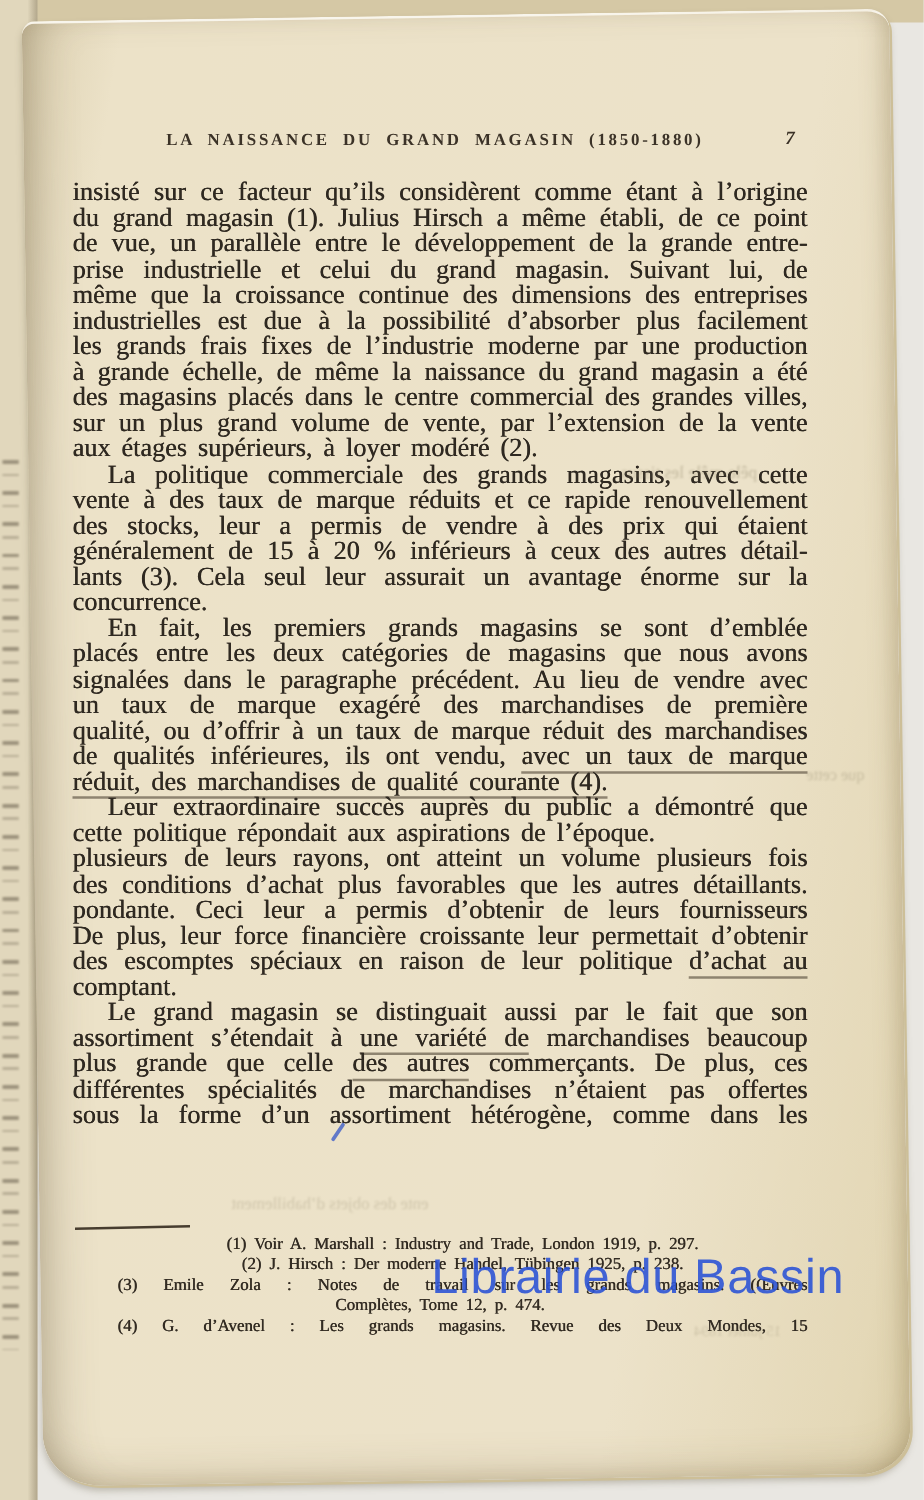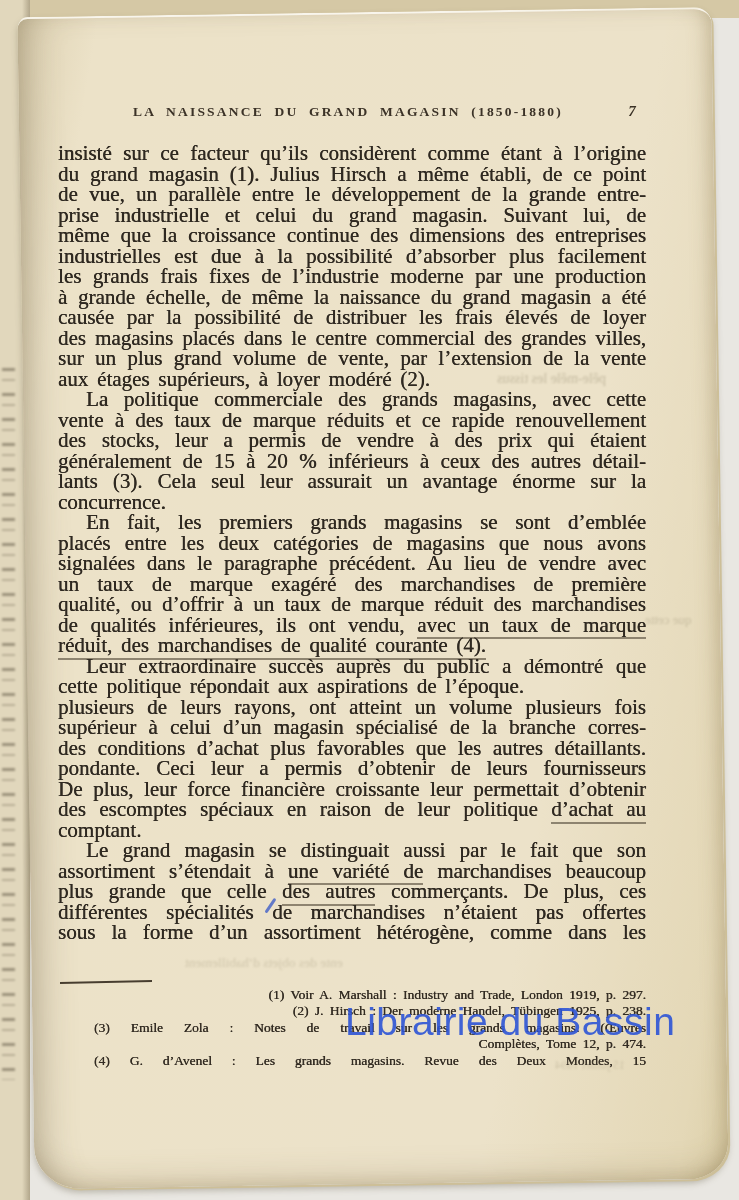--- a/index.html
+++ b/index.html
@@ -39,21 +39,21 @@
     text-shadow:0.3px 0 0 currentColor;}
   .bodyline{text-align:justify;text-align-last:justify;height:20.5px;overflow:visible;white-space:normal;}
   .bodyline.lastline{text-align-last:left;word-spacing:3.5px;}
   .bodyline.indent{text-indent:28px;}
   .pencil-underline{border-bottom:2px solid rgba(84,74,58,.62);padding-bottom:.5px;}
 
   .fn-rule{position:absolute;left:60px;top:981px;width:92px;height:0;
     border-top:2.5px solid #473d2f;transform:rotate(-1.2deg);}
   .footnotes{position:absolute;left:58px;top:987px;width:588px;
     font-size:13.5px;line-height:16.4px;color:#332c23;text-shadow:0.3px 0 0 currentColor;}
-  .fnline{text-align:right;height:16.4px;}
+  .fnline{text-align:center;height:16.4px;}
   .fnline.indent{text-indent:36px;}
   .fnline.just{text-align:justify;text-align-last:justify;}
   .fnline.nj{word-spacing:3px;}
 
   .watermark{position:absolute;left:345px;top:1000px;width:390px;
     font-family:"Liberation Sans", sans-serif;font-size:39px;font-weight:normal;
     color:#2e55d6;opacity:.9;letter-spacing:.5px;white-space:nowrap;}
 
   .ghost{position:absolute;transform:scaleX(-1);filter:blur(.8px);
     color:#8e8468;font-size:13.5px;white-space:nowrap;}
@@ -77,41 +77,39 @@
 
 <div class="text-col" id="text-col">
     <div class="bodyline">insisté sur ce facteur qu’ils considèrent comme étant à l’origine</div>
     <div class="bodyline">du grand magasin (1). Julius Hirsch a même établi, de ce point</div>
     <div class="bodyline">de vue, un parallèle entre le développement de la grande entre-</div>
     <div class="bodyline">prise industrielle et celui du grand magasin. Suivant lui, de</div>
     <div class="bodyline">même que la croissance continue des dimensions des entreprises</div>
     <div class="bodyline">industrielles est due à la possibilité d’absorber plus facilement</div>
     <div class="bodyline">les grands frais fixes de l’industrie moderne par une production</div>
     <div class="bodyline">à grande échelle, de même la naissance du grand magasin a été</div>
-    <div class="bodyline">causée par la possibilité de distribuer les frais élevés de loyer</div>
     <div class="bodyline">des magasins placés dans le centre commercial des grandes villes,</div>
     <div class="bodyline">sur un plus grand volume de vente, par l’extension de la vente</div>
     <div class="bodyline lastline">aux étages supérieurs, à loyer modéré (2).</div>
     <div class="bodyline indent">La politique commerciale des grands magasins, avec cette</div>
     <div class="bodyline">vente à des taux de marque réduits et ce rapide renouvellement</div>
     <div class="bodyline">des stocks, leur a permis de vendre à des prix qui étaient</div>
     <div class="bodyline">généralement de 15 à 20 % inférieurs à ceux des autres détail-</div>
     <div class="bodyline">lants (3). Cela seul leur assurait un avantage énorme sur la</div>
     <div class="bodyline lastline">concurrence.</div>
     <div class="bodyline indent">En fait, les premiers grands magasins se sont d’emblée</div>
     <div class="bodyline">placés entre les deux catégories de magasins que nous avons</div>
     <div class="bodyline">signalées dans le paragraphe précédent. Au lieu de vendre avec</div>
     <div class="bodyline">un taux de marque exagéré des marchandises de première</div>
     <div class="bodyline">qualité, ou d’offrir à un taux de marque réduit des marchandises</div>
     <div class="bodyline">de qualités inférieures, ils ont vendu, <span class="pencil-underline">avec un taux de marque</span></div>
     <div class="bodyline lastline"><span class="pencil-underline">réduit, des marchandises de qualité courante (4).</span></div>
     <div class="bodyline indent">Leur extraordinaire succès auprès du public a démontré que</div>
     <div class="bodyline lastline">cette politique répondait aux aspirations de l’époque.</div>
     <div class="bodyline">plusieurs de leurs rayons, ont atteint un volume plusieurs fois</div>
-    <div class="bodyline">supérieur à celui d’un magasin spécialisé de la branche corres-</div>
     <div class="bodyline">des conditions d’achat plus favorables que les autres détaillants.</div>
     <div class="bodyline">pondante. Ceci leur a permis d’obtenir de leurs fournisseurs</div>
     <div class="bodyline">De plus, leur force financière croissante leur permettait d’obtenir</div>
     <div class="bodyline">des escomptes spéciaux en raison de leur politique <span class="pencil-underline">d’achat au</span></div>
     <div class="bodyline lastline">comptant.</div>
     <div class="bodyline indent">Le grand magasin se distinguait aussi par le fait que son</div>
     <div class="bodyline">assortiment s’étendait à <span class="pencil-underline">une variété de</span> marchandises beaucoup</div>
     <div class="bodyline">plus grande que celle <span class="pencil-underline">des autres</span> commerçants. De plus, ces</div>
     <div class="bodyline">différentes spécialités de marchandises n’étaient pas offertes</div>
     <div class="bodyline">sous la forme d’un assortiment hétérogène, comme dans les</div>

